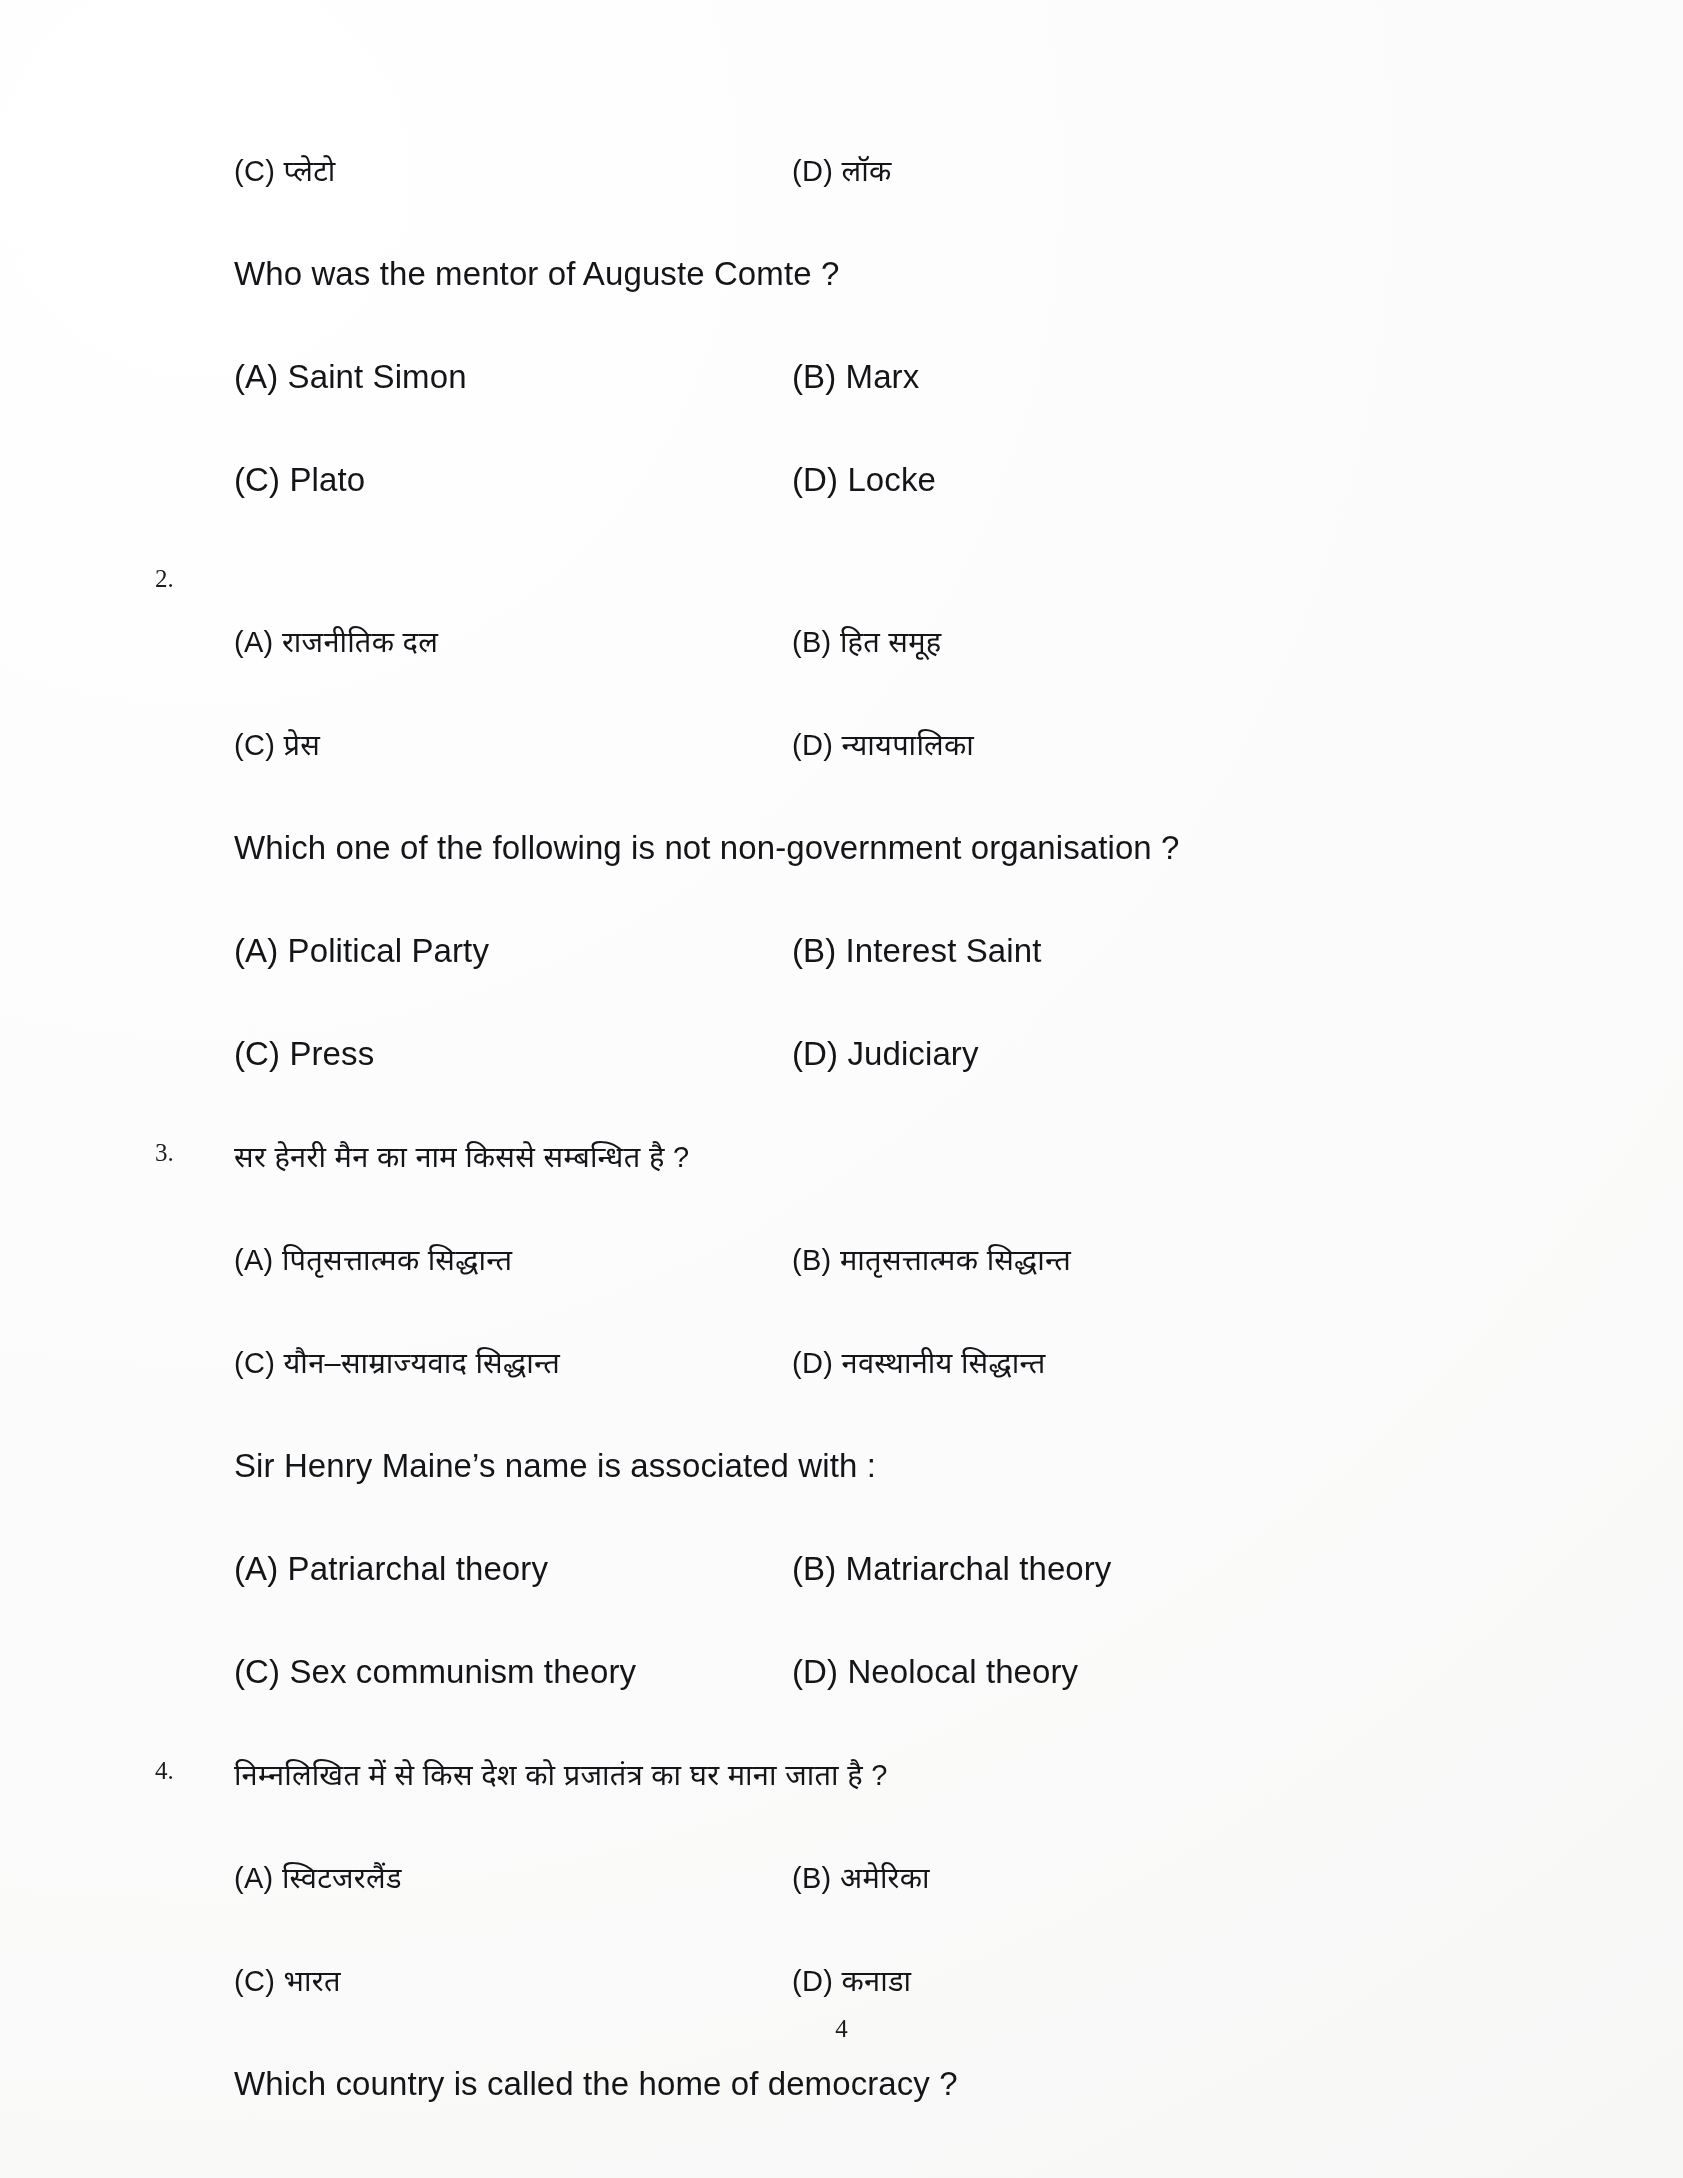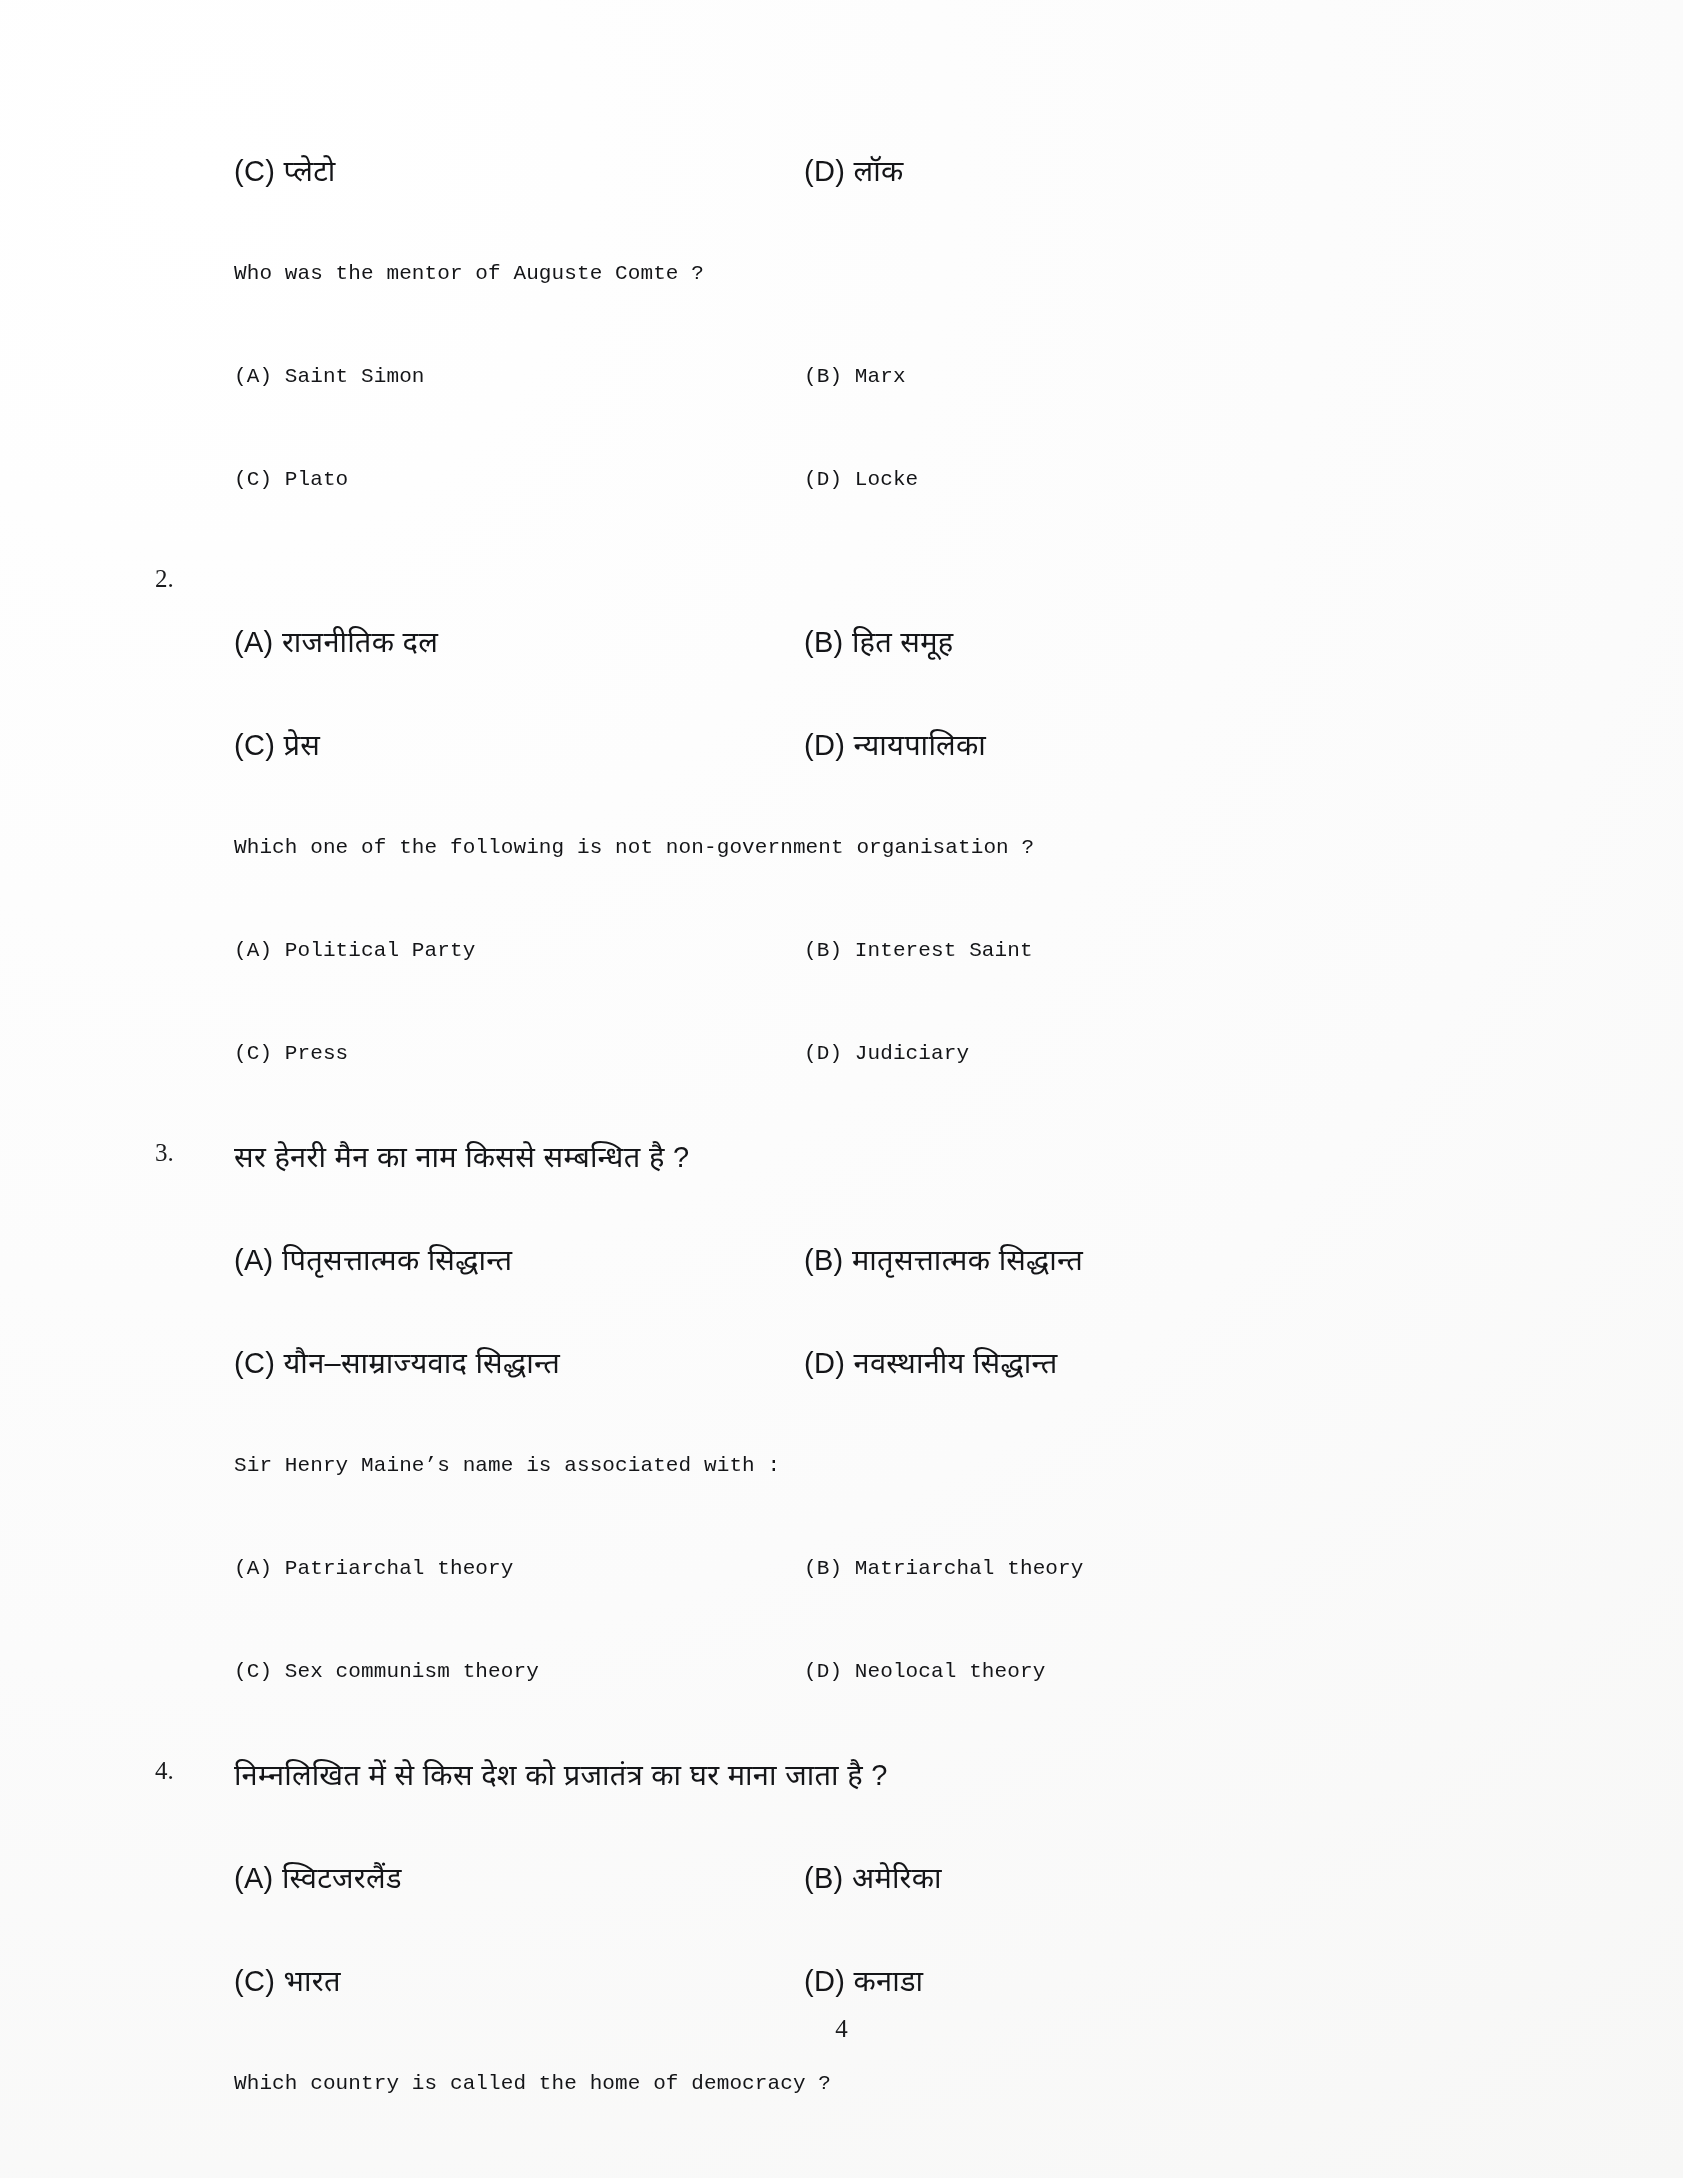--- a/index.html
+++ b/index.html
@@ -67,36 +67,36 @@
   .hi {
     font-family: "Liberation Sans", "DejaVu Sans", sans-serif;
     font-size: 29px;
     letter-spacing: 0.3px;
     color: #141518;
     white-space: nowrap;
   }
 
   
   .en {
-    font-family: Liberation Mono, monospace;
-    font-size: 21px;
+    font-family: Liberation Sans, sans-serif;
+    font-size: 33px;
     letter-spacing: 0.1px;
     color: #141518;
     white-space: nowrap;
   }
 
   .qtext {
     display: block;
   }
 
   
   .opts {
     display: grid;
     grid-template-columns: 554px 1fr;
-    column-gap: 16px;
+    column-gap: 4px;
   }
 
   .opt {
     white-space: nowrap;
   }
   .gap-q      { height: 59px; }
   .gap-opt    { height: 59px; }
 
   .pageno {
     position: absolute;

